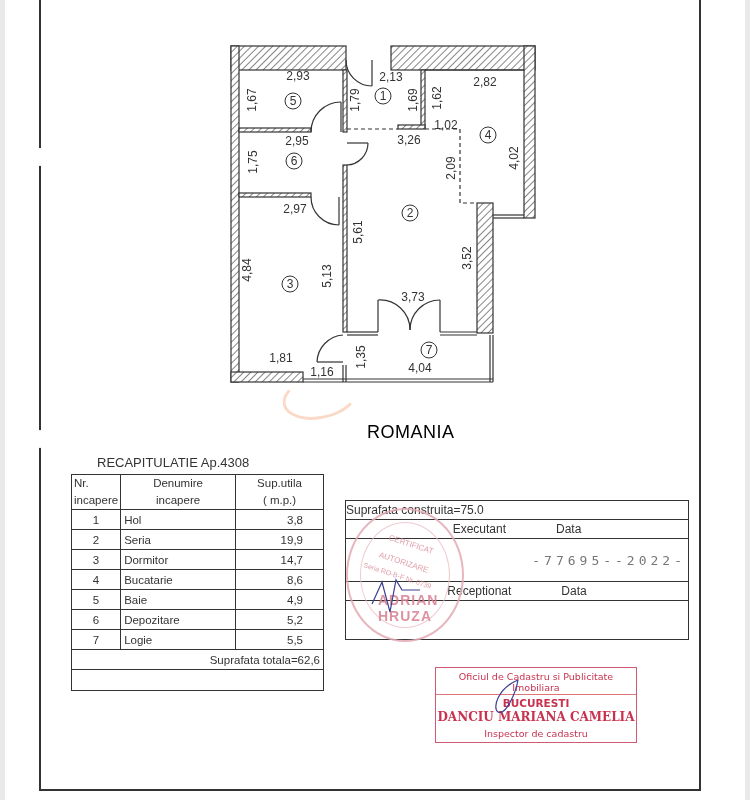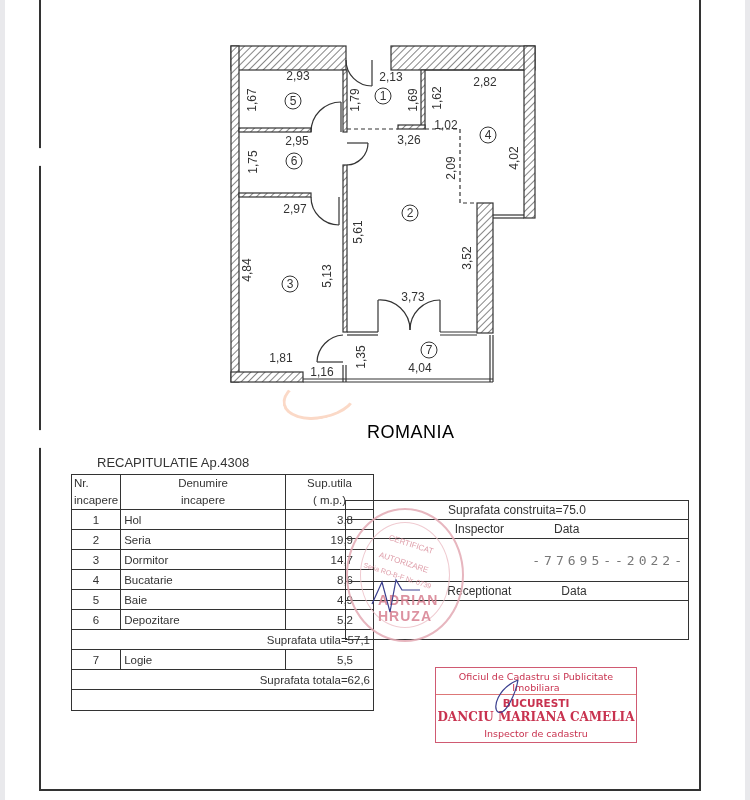--- a/index.html
+++ b/index.html
@@ -27,36 +27,36 @@
   }
   .wm-arc {
     position:absolute; left:282px; top:375px; width:70px; height:38px;
     border:3px solid #fbd9c7; border-radius:50%; border-top-color:transparent;
     border-right-color:transparent; transform:rotate(-12deg);
   }
   .recap-title {
     position:absolute; left:97px; top:455px; font-size:13px; color:#333;
   }
   table.recap {
-    position:absolute; left:71px; top:474px; width:303px;
+    position:absolute; left:71px; top:474px; width:253px;
     border-collapse:collapse; font-size:11.5px; color:#333;
   }
   table.recap td, table.recap th {
     border:1px solid #333; padding:0 3px; height:19px; font-weight:normal;
   }
   table.recap th { height:34px; vertical-align:top; line-height:17px; }
   .c-nr { width:38px; text-align:center; }
   .c-name { text-align:left;margin-top:20px; }
   .c-val { width:64px; text-align:right; padding-right:20px !important; }
   .sum-row td { text-align:right; padding-right:20px; }
   table.sign {
     position:absolute; left:345px; top:500px; width:344px;
     border-collapse:collapse; font-size:12px; color:#333;
   }
-  table.sign td { border:1px solid #333; height:18px; padding:0; text-align:center; }
+  table.sign td { border:1px solid #333; height:18px; padding:0; text-align:left; }
   .sign .two { display:flex; justify-content:center; gap:50px; }
   .cert-num {
     font-family:"DejaVu Sans Mono", monospace; color:#777; font-size:13px;
     letter-spacing:4px; text-align:right !important; padding-right:2px !important;
   }
   .stamp-circle {
     position:absolute; left:346px; top:508px; width:114px; height:130px;
     border:2px solid #e3aab4; border-radius:50%; opacity:0.85; pointer-events:none;
   }
   .stamp-circle .inner {
@@ -243,23 +243,20 @@
   <tr>
         <td class="c-nr">5</td>
         <td class="c-name">Baie</td>
         <td class="c-val">4,9</td>
       </tr>
   <tr>
         <td class="c-nr">6</td>
         <td class="c-name">Depozitare</td>
         <td class="c-val">5,2</td>
       </tr>
-  <tr class="sum-row">
-        <td colspan="3">Suprafata utila=57,1</td>
-      </tr>
   <tr>
         <td class="c-nr">7</td>
         <td class="c-name">Logie</td>
         <td class="c-val">5,5</td>
       </tr>
   <tr class="sum-row">
         <td colspan="3">Suprafata totala=62,6</td>
       </tr>
   <tr>
         <td colspan="3" style="height:20px"></td>
@@ -268,21 +265,21 @@
   </table>
 
 <table class="sign">
   <tbody>
       <tr>
         <td>Suprafata construita=75.0</td>
       </tr>
   <tr>
         <td>
           <div class="two">
-            <span>Inspector</span>
+            <span>Executant</span>
             <span>Data</span>
           </div>
         </td>
       </tr>
   <tr>
         <td class="cert-num" style="height:42px">-77695--2022-</td>
       </tr>
   <tr>
         <td>
           <div class="two">

